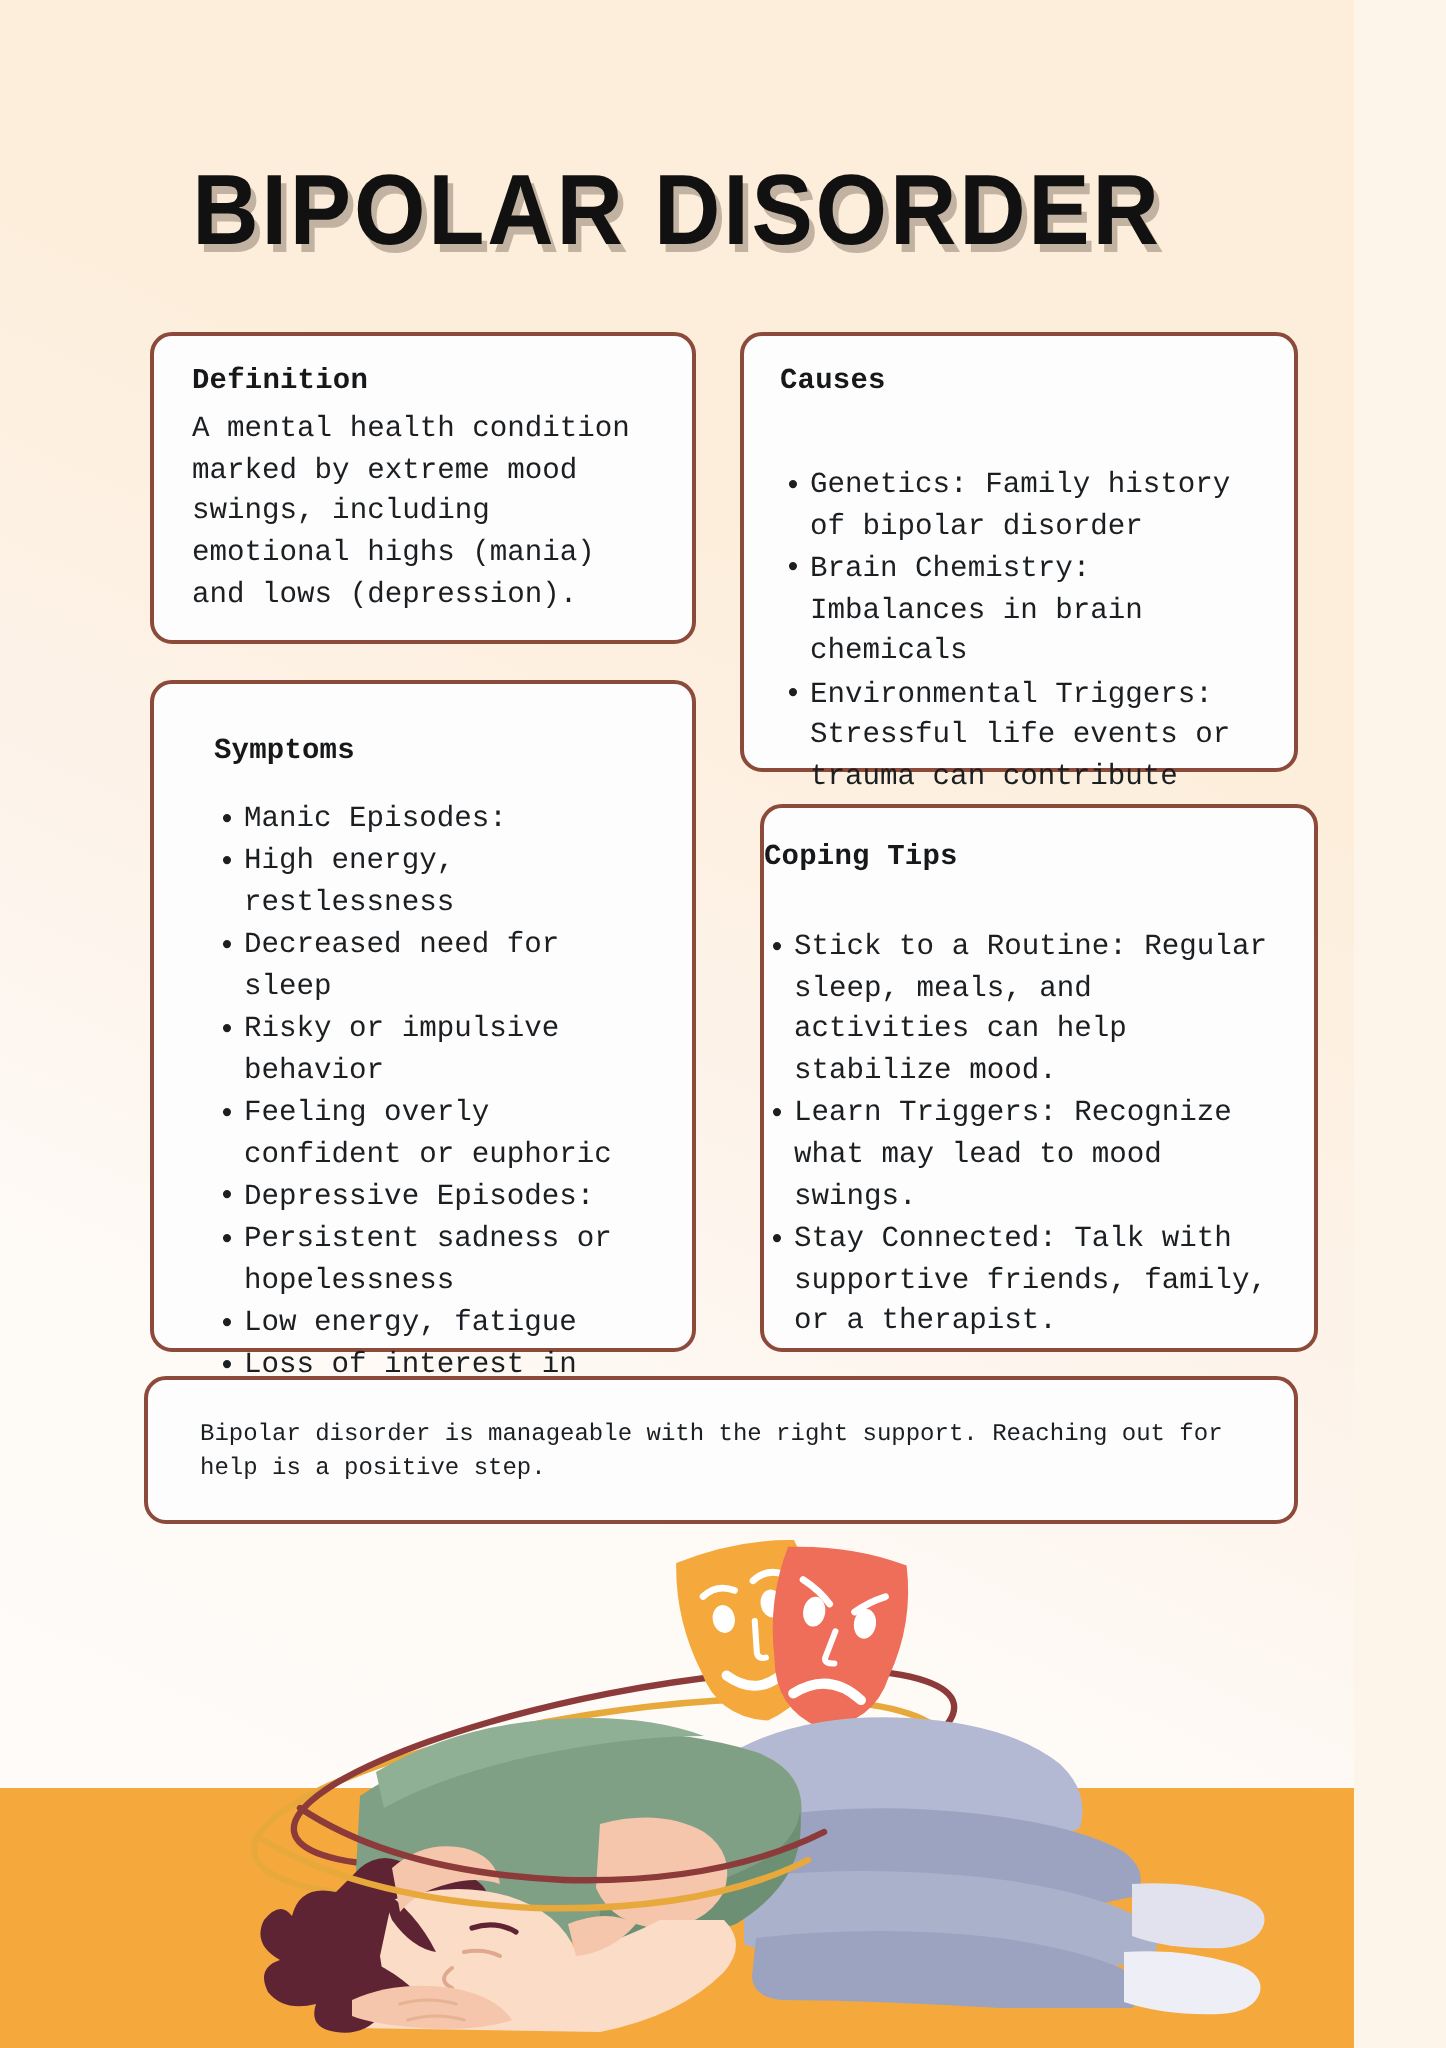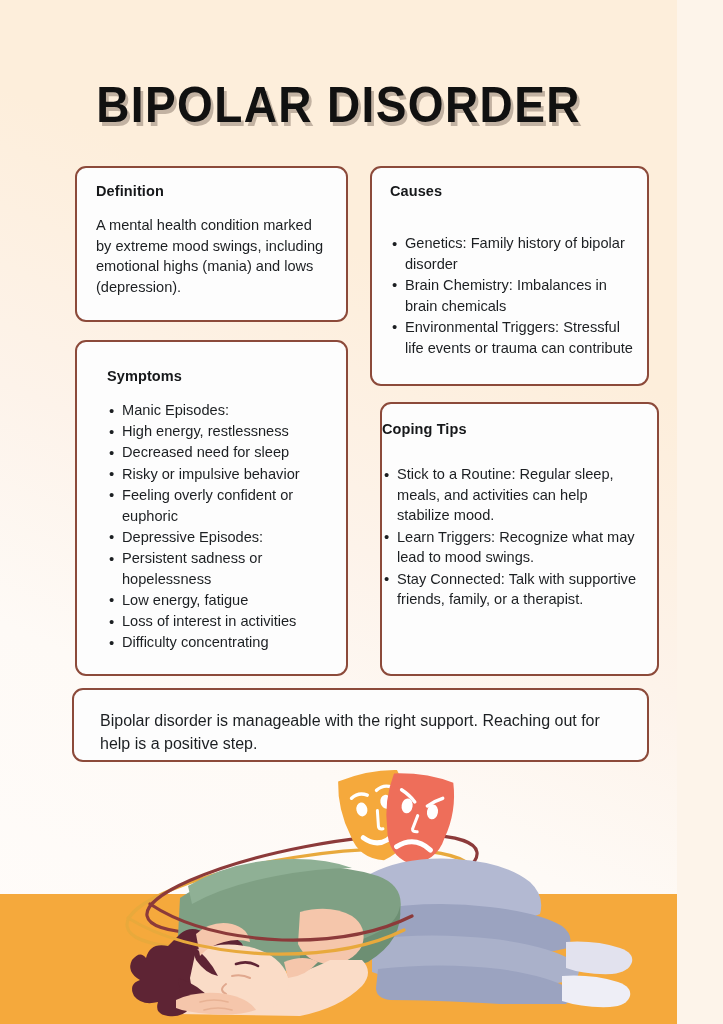--- a/index.html
+++ b/index.html
@@ -41,20 +41,21 @@
     transform: scaleX(0.92);
     text-shadow: 3px 4px 0 rgba(60,40,30,0.30);
   }
 
   
   .card {
     position: absolute;
     background: #fdfdfd;
     border: 2px solid #8c4a3a;
     border-radius: 11px;
+    font-family: Liberation Mono, monospace;
   }
 
   .card-title {
     font-size: 14.5px;
     font-weight: bold;
     color: #16181a;
     letter-spacing: 0.1px;
   }
 
   .card-body {
@@ -82,31 +83,31 @@
     color: #1c1f22;
   }
 
   
   #card-definition { left: 75px;  top: 166px; width: 273px; height: 156px; padding: 15px 17px 0 19px; }
   #card-causes     { left: 370px; top: 166px; width: 279px; height: 220px; padding: 15px 14px 0 18px; }
   #card-symptoms   { left: 75px;  top: 340px; width: 273px; height: 336px; padding: 26px 14px 0 30px; }
   #card-coping     { left: 380px; top: 402px; width: 279px; height: 274px; padding: 17px 16px 0 0; }
   #card-footer     { left: 72px;  top: 688px; width: 577px; height: 74px; padding: 19px 26px 0 26px; }
 
-  #card-definition .card-body { margin-top: 16px; }
+  #card-definition .card-body { margin-top: 6px; }
   #card-causes .card-body     { margin-top: 34px; }
   #card-symptoms .card-body   { margin-top: 16px; }
   #card-coping .card-body     { margin-top: 27px; }
 
   #card-symptoms .card-body li,
   #card-causes .card-body li,
   #card-coping .card-body li { margin-bottom: 0.5px; }
 
   #card-footer .footer-text {
-    font-size: 16px;
+    font-size: 12px;
     line-height: 1.45;
     color: #1c1f22;
   }
 
   
   #illustration {
     position: absolute;
     left: 0;
     bottom: 0;
     width: 723px;

